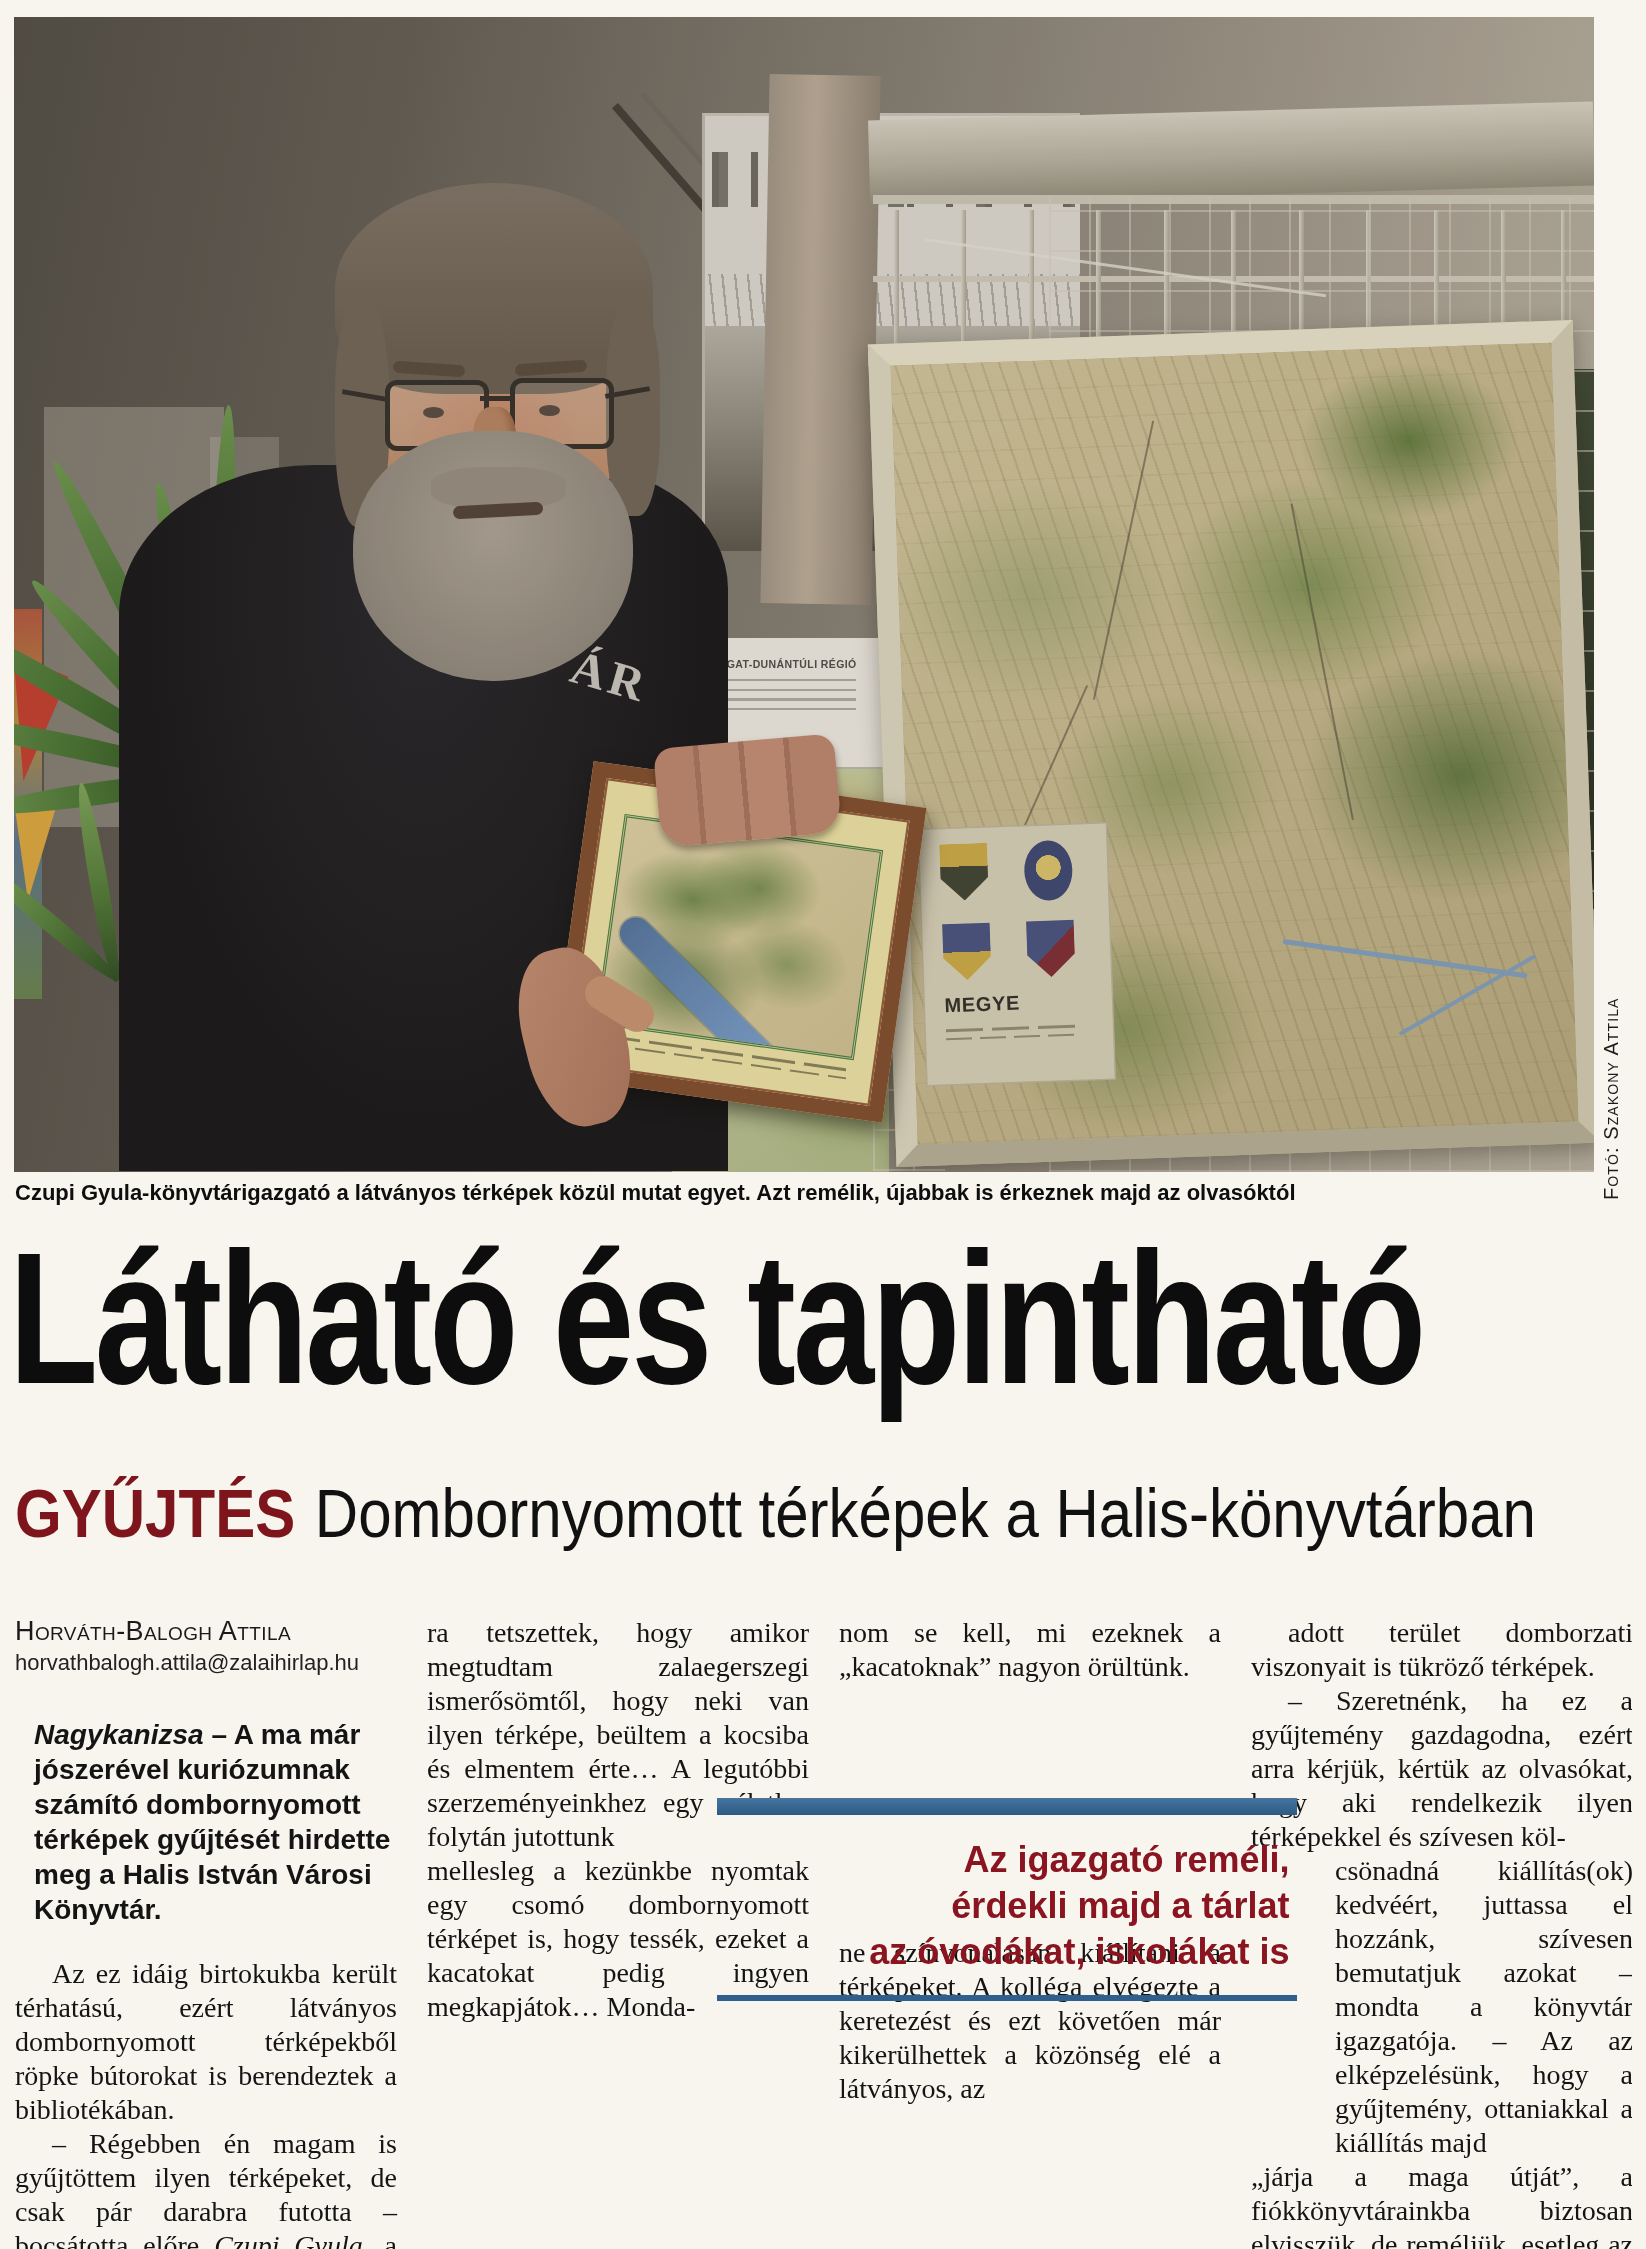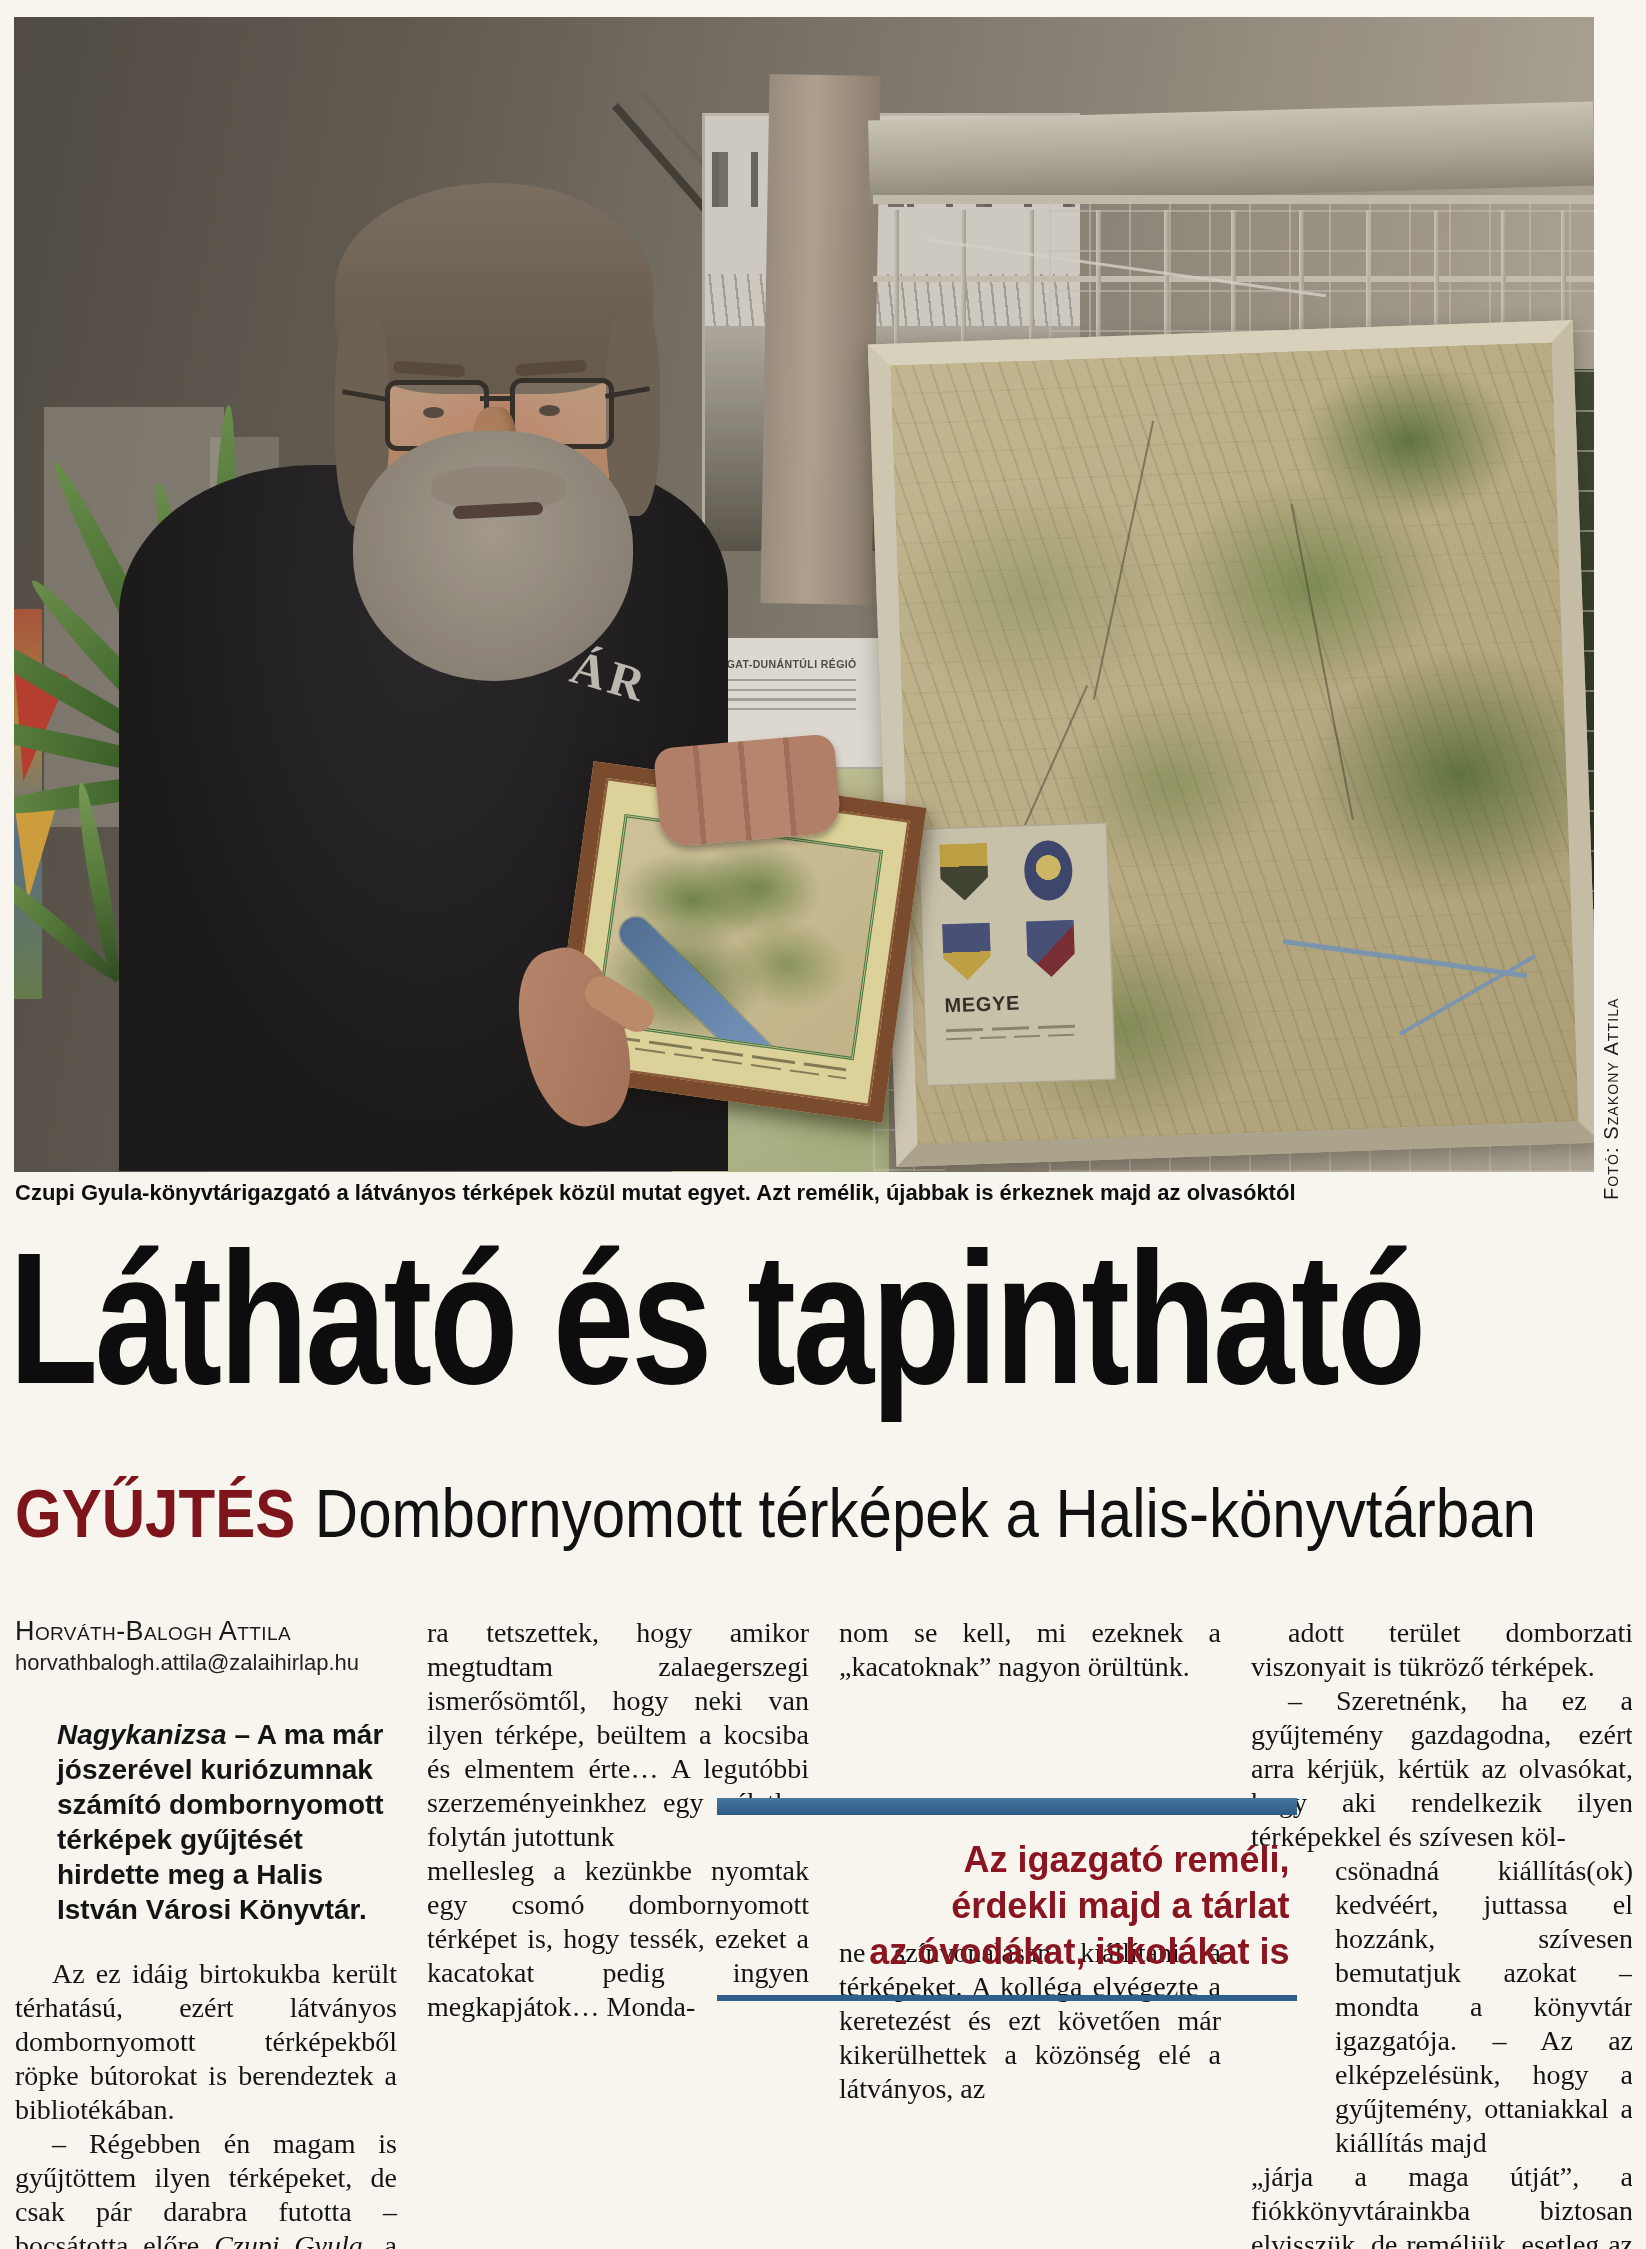--- a/index.html
+++ b/index.html
@@ -144,21 +144,21 @@
   .kicker-inner{display:inline-block;transform:scaleX(.87);transform-origin:0 0;}
   .kicker-label{font:bold 69px/75px "Liberation Sans",sans-serif;color:#7e151c;margin-right:22.5px;}
   .kicker-title{font:400 69px/75px "Liberation Sans",sans-serif;color:#111;}
   .bodytext{position:absolute;left:15px;top:1616px;width:1617px;height:691px;display:flex;gap:30px;overflow:hidden;}
   .col{width:382px;flex:0 0 382px;font-size:28px;line-height:34px;color:#141414;text-align:justify;}
   .para{margin:0;}
   .indent{text-indent:37px;}
   .it{font-style:italic;}
   .byline{font-family:"Liberation Sans",sans-serif;font-variant:small-caps;font-size:27px;line-height:30px;color:#1a1a1a;letter-spacing:0.4px;}
   .email{font-family:"Liberation Sans",sans-serif;font-size:22px;line-height:28.5px;color:#222;margin-top:3px;}
-  .lead{margin:39px 0 30px 42px;font-family:"Liberation Sans",sans-serif;font-weight:bold;font-size:28px;line-height:35px;text-align:left;}
+  .lead{margin:39px 0 30px 19px;font-family:"Liberation Sans",sans-serif;font-weight:bold;font-size:28px;line-height:35px;text-align:left;}
   .lead-loc{font-style:italic;}
   .narrow{width:277px;}
   .quote-spacer{height:252px;}
   .pushed{padding-left:84px;}
   .pullquote{position:absolute;left:717px;top:1798px;width:580px;z-index:20;}
   .pq-bar-top{height:16.5px;background:linear-gradient(180deg,#46759e,#2c5a84);}
   .pq-text{padding:22.5px 7.5px 19.5px;text-align:right;font:bold 36px/46px "Liberation Sans",sans-serif;color:#8a1520;}
   .pq-bar-bottom{height:6.7px;background:#2f5f8c;}
 </style>
 </head>

